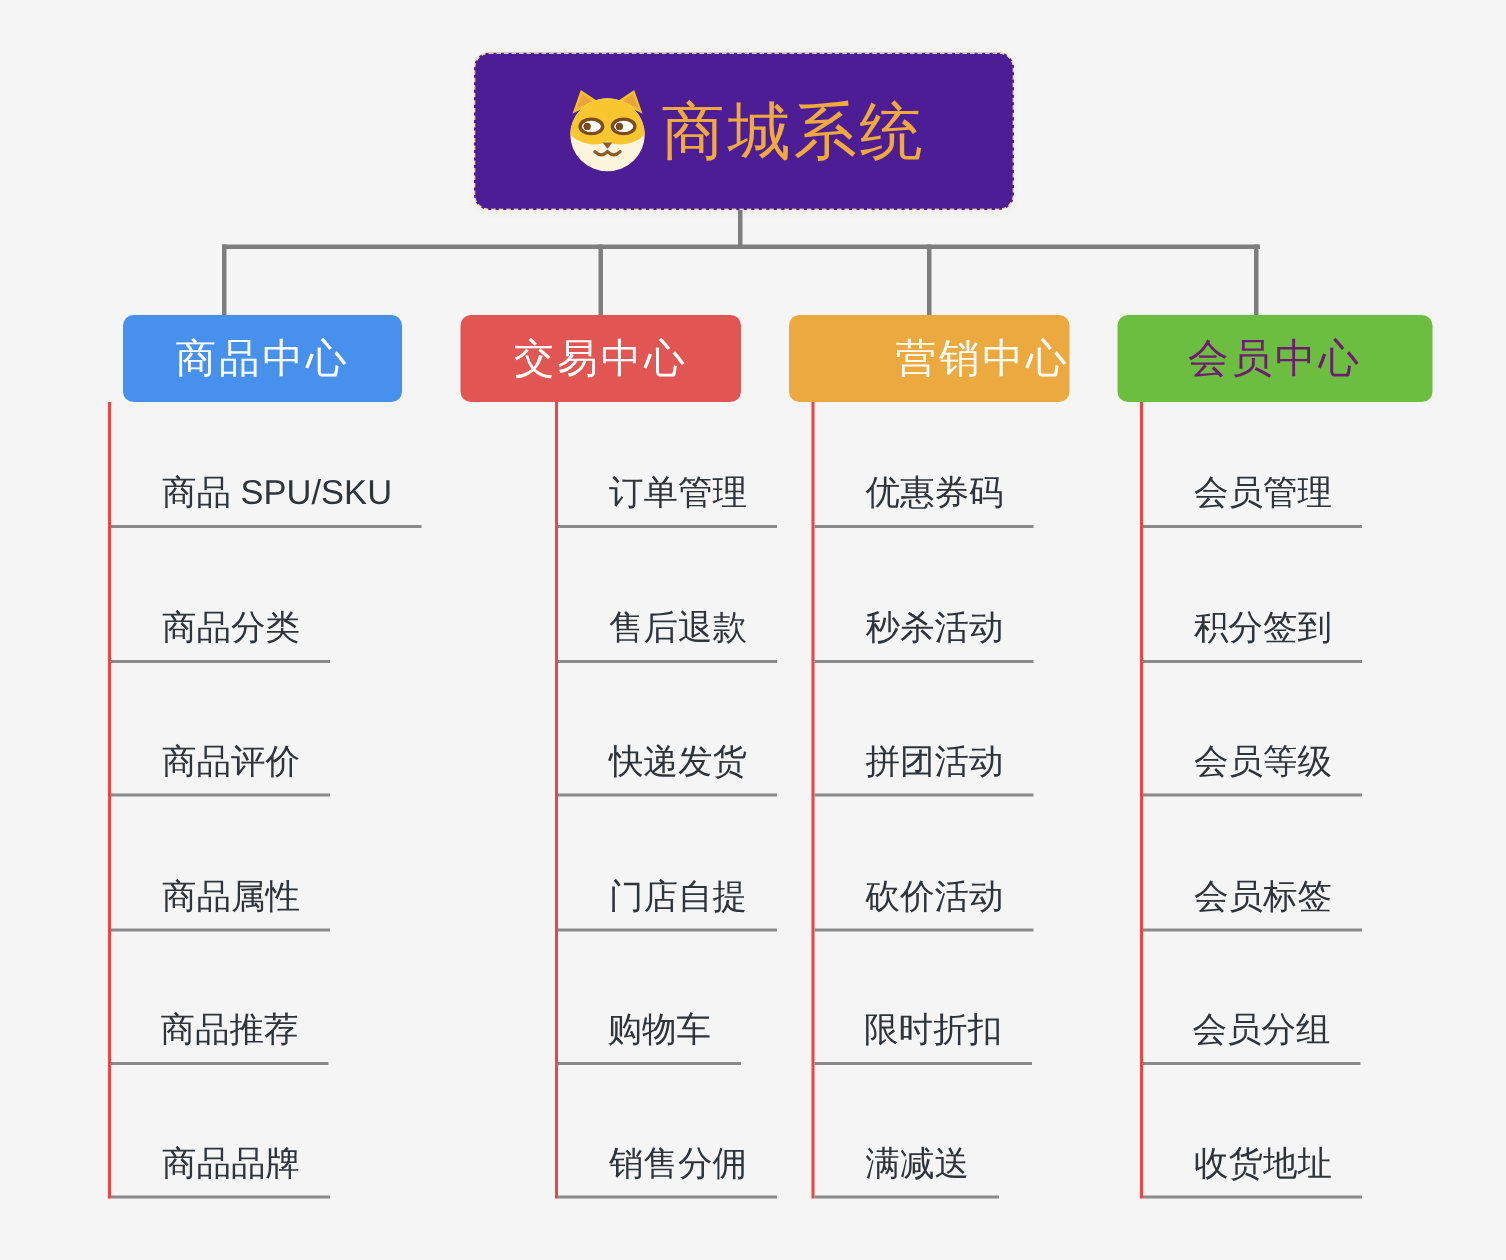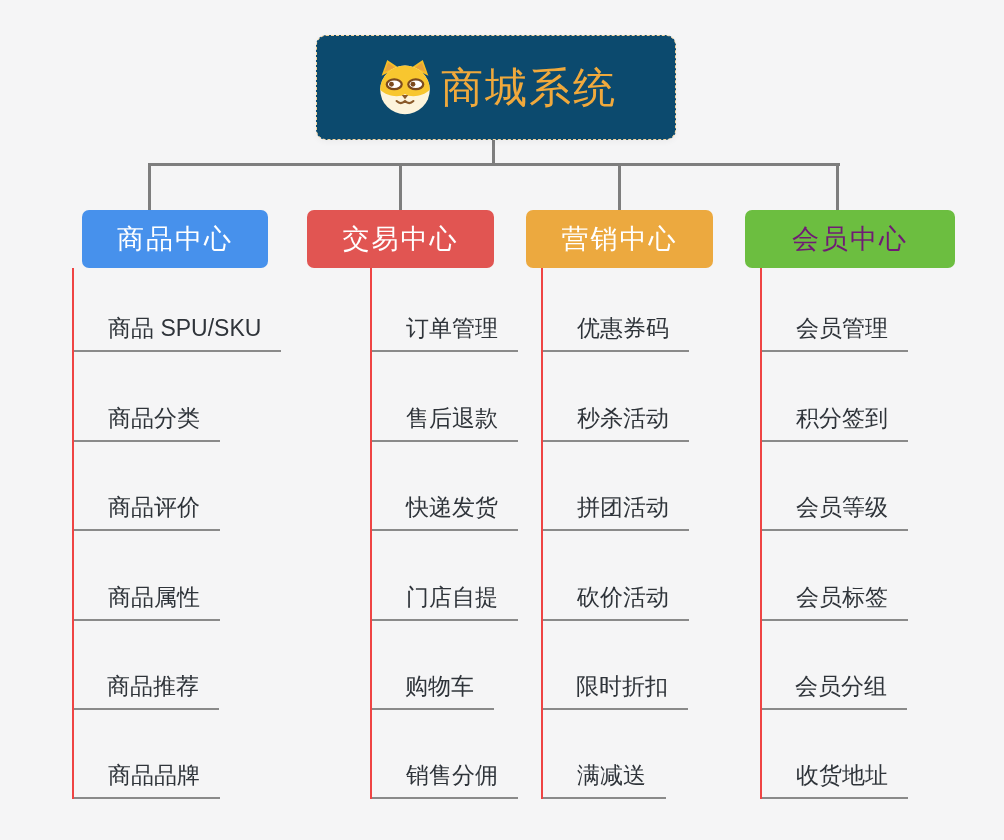--- a/index.html
+++ b/index.html
@@ -15,21 +15,21 @@
   }
   
   .line{position:absolute;background:#7E7E7E;}
   .line.v{width:3px;}
   .line.h{height:3px;}
 
   
   .root{
     position:absolute;
     left:316px;top:35px;width:360px;height:105px;
-    background:#0c4a6e;
+    background:#4c1d95;
     border:1px dashed #F3D49E;
     border-radius:10px;
     box-sizing:border-box;
     display:flex;align-items:center;justify-content:center;
     gap:6px;
     box-shadow:0 2px 6px rgba(0,0,0,0.04);
   }
   .root-label{
     font-size:42px;
     font-weight:400;
@@ -108,21 +108,21 @@
     </span>
     <span class="root-label" style="color: rgb(240, 169, 60);">商城系统</span>
   </div>
 
   <div class="branch" style="left: 57px; width: 186px; background: rgb(71, 145, 236); color: rgb(255, 255, 255); margin-left: 25px;">
     <span>商品中心</span>
   </div>
   <div class="branch" style="left: 307px; width: 187px; background: rgb(225, 85, 82); color: rgb(255, 255, 255);">
     <span>交易中心</span>
   </div>
-  <div class="branch" style="left: 526px; width: 187px; background: rgb(236, 169, 63); color: rgb(255, 255, 255);">
+  <div class="branch" style="left: 526px; width: 187px; background: rgb(236, 169, 63); color: rgb(255, 255, 255); justify-content: flex-end;">
     <span>营销中心</span>
   </div>
   <div class="branch" style="left: 745px; width: 210px; background: rgb(108, 190, 64); color: #701a75;">
     <span>会员中心</span>
   </div>
 
   <div class="col" style="left:72px;">
     <div class="leaf">商品 SPU/SKU</div>
     <div class="leaf">商品分类</div>
     <div class="leaf">商品评价</div>

